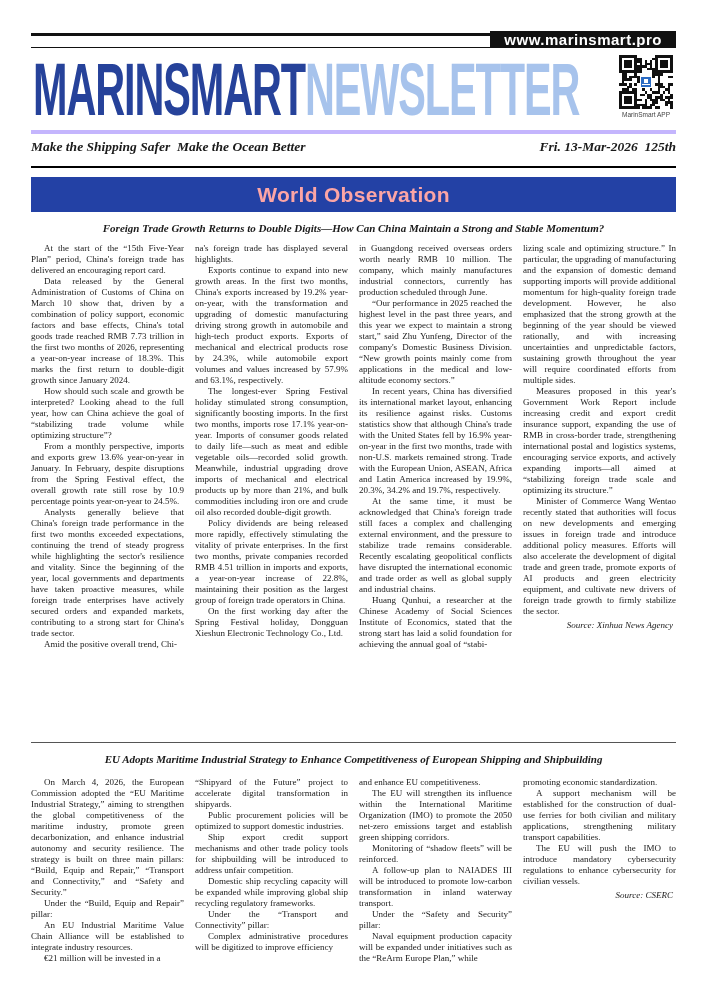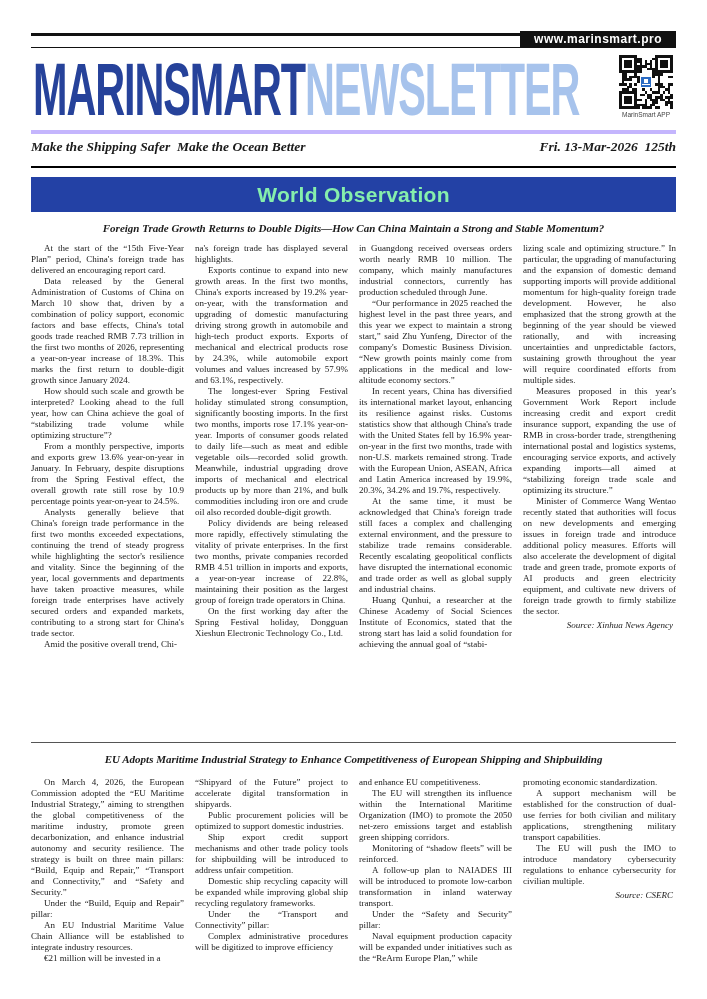--- a/index.html
+++ b/index.html
@@ -11,21 +11,21 @@
   }
   .content { padding:0 31px; }
 
   
   .topbar { position:relative; height:15px; margin-top:33px; }
   .topbar .line-top { position:absolute; top:0; left:0; right:0; height:2.5px; background:#111; }
   .topbar .line-bottom { position:absolute; bottom:0; left:0; right:0; height:1px; background:#111; }
   .sitebox {
     position:absolute; right:0; top:-2px; height:16px; background:#111; color:#fff;
     display:flex; align-items:center; padding:0 14px;
-    font-family:"Liberation Sans", sans-serif; font-weight:700; font-size:12px; letter-spacing:0.5px;
+    font-family:"Liberation Sans", sans-serif; font-weight:700; font-size:15px; letter-spacing:0.5px;
   }
 
   
   .masthead { position:relative; height:86px; border-bottom:4px solid #c4b5fd; }
   .masthead-title {
     position:absolute; left:2px; bottom:5px; white-space:nowrap;
     font-family:"Liberation Sans", sans-serif; font-weight:700;
     font-size:74px; line-height:0.95; letter-spacing:-2px;
     transform:scaleX(0.56); transform-origin:left bottom;
   }
@@ -37,21 +37,21 @@
 
   
   .tagline-row {
     display:flex; justify-content:space-between; align-items:center;
     padding:5px 0 11px; border-bottom:2.5px solid #000;
     font-weight:700; font-style:italic; font-size:13.5px; white-space:pre-wrap;
   }
 
   
   .banner {
-    margin-top:9px; height:35px; background:#2341A5; color:#86efac;
+    margin-top:9px; height:35px; background:#2341A5; color:#fca5a5;
     display:flex; align-items:center; justify-content:center;
     font-family:"Liberation Sans", sans-serif; font-weight:700; font-size:21px; letter-spacing:0.3px;
   }
 
   
   .headline {
     text-align:center; font-weight:700; font-style:italic;
     font-size:11px; line-height:1.35; margin:9px auto 7px; max-width:630px;
   }
 
@@ -300,21 +300,21 @@
             <p class="para">The EU will strengthen its influence within the International Maritime Organization (IMO) to promote the 2050 net-zero emissions target and establish green shipping corridors.</p>
             <p class="para">Monitoring of “shadow fleets” will be reinforced.</p>
             <p class="para">A follow-up plan to NAIADES III will be introduced to promote low-carbon transformation in inland waterway transport.</p>
             <p class="para">Under the “Safety and Security” pillar:</p>
             <p class="para">Naval equipment production capacity will be expanded under initiatives such as the “ReArm Europe Plan,” while</p>
           </div>
         <div class="col">
           <div>
               <p class="para cont">promoting economic standardization.</p>
               <p class="para">A support mechanism will be established for the construction of dual-use ferries for both civilian and military applications, strengthening military transport capabilities.</p>
-              <p class="para">The EU will push the IMO to introduce mandatory cybersecurity regulations to enhance cybersecurity for civilian multiple.</p>
+              <p class="para">The EU will push the IMO to introduce mandatory cybersecurity regulations to enhance cybersecurity for civilian vessels.</p>
             </div>
           <p class="source">Source: CSERC</p>
         </div>
       </div>
     </div>
 
   </div>
 </div>
 
 </body></html>

